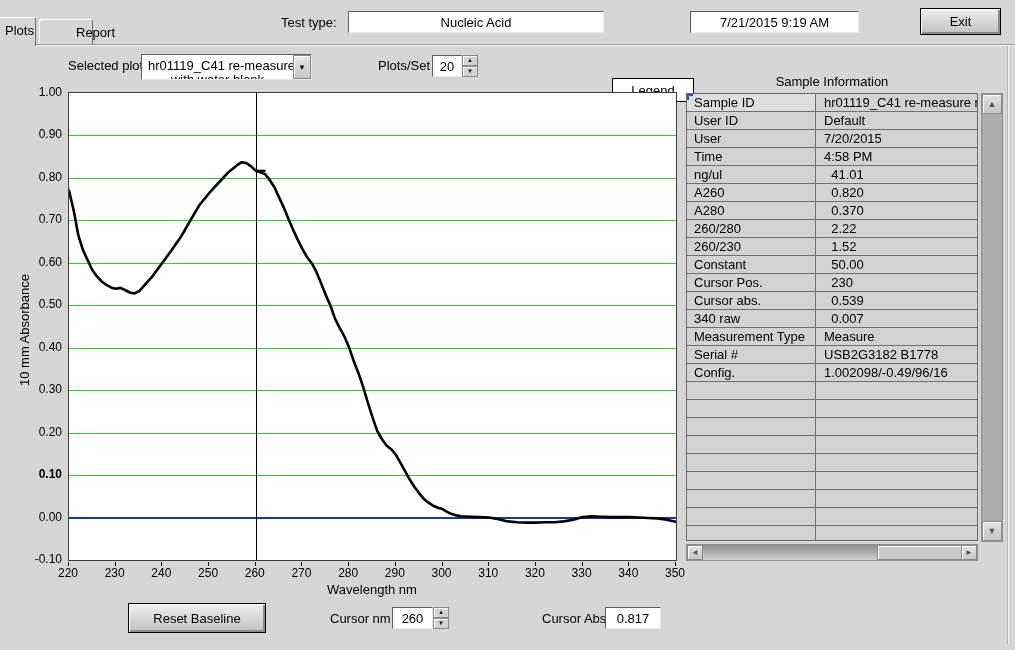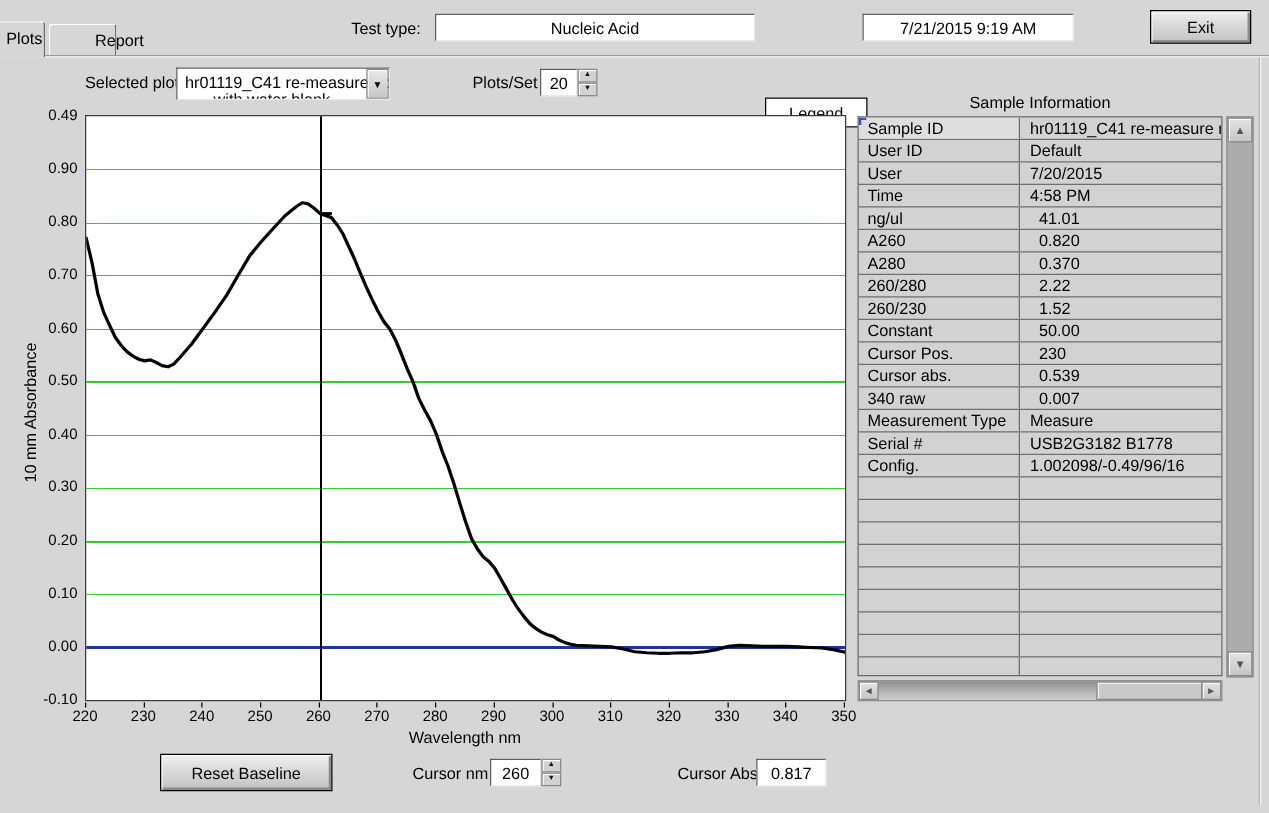--- a/index.html
+++ b/index.html
@@ -132,30 +132,30 @@
       <div class="ab up">▲</div>
       <div class="ab dn">▼</div>
     </div>
   </div>
   <div class="btnflat" style="left:612px; top:54px; width:82px; height:24px;margin-top:24px;">
     <span>Legend</span>
   </div>
 
   <div class="ylabel-rot">10 mm Absorbance</div>
   <div id="yticks">
-      <div class="ytick" style="left: 18px; top: 85px;">0.49</div>
+      <div class="ytick" style="left: 18px; top: 85px;">1.00</div>
       <div class="ytick" style="left: 18px; top: 127.455px;">0.90</div>
       <div class="ytick" style="left: 18px; top: 169.909px;">0.80</div>
       <div class="ytick" style="left: 18px; top: 212.364px;">0.70</div>
       <div class="ytick" style="left: 18px; top: 254.818px;">0.60</div>
       <div class="ytick" style="left: 18px; top: 297.273px;">0.50</div>
       <div class="ytick" style="left: 18px; top: 339.727px;">0.40</div>
       <div class="ytick" style="left: 18px; top: 382.182px;">0.30</div>
       <div class="ytick" style="left: 18px; top: 424.636px;">0.20</div>
-      <div class="ytick" style="left: 18px; top: 467.091px;">0.10</div>
+      <div class="ytick" style="left: 18px; top: 467.091px; font-weight: bold;">0.10</div>
       <div class="ytick" style="left: 18px; top: 509.545px;">0.00</div>
       <div class="ytick" style="left: 18px; top: 552px;">-0.10</div>
     </div>
   <div class="plotarea">
     <svg id="chart-svg" width="607" height="467" viewBox="0 0 607 467">
         <line x1="0" y1="382.5" x2="607" y2="382.5" stroke="#33cc33" stroke-width="1" shape-rendering="crispEdges"></line>
         <line x1="0" y1="340.5" x2="607" y2="340.5" stroke="#33cc33" stroke-width="1" shape-rendering="crispEdges"></line>
         <line x1="0" y1="297.5" x2="607" y2="297.5" stroke="#33cc33" stroke-width="1" shape-rendering="crispEdges"></line>
         <line x1="0" y1="255.5" x2="607" y2="255.5" stroke="#33cc33" stroke-width="1" shape-rendering="crispEdges"></line>
         <line x1="0" y1="212.5" x2="607" y2="212.5" stroke="#33cc33" stroke-width="1" shape-rendering="crispEdges"></line>

